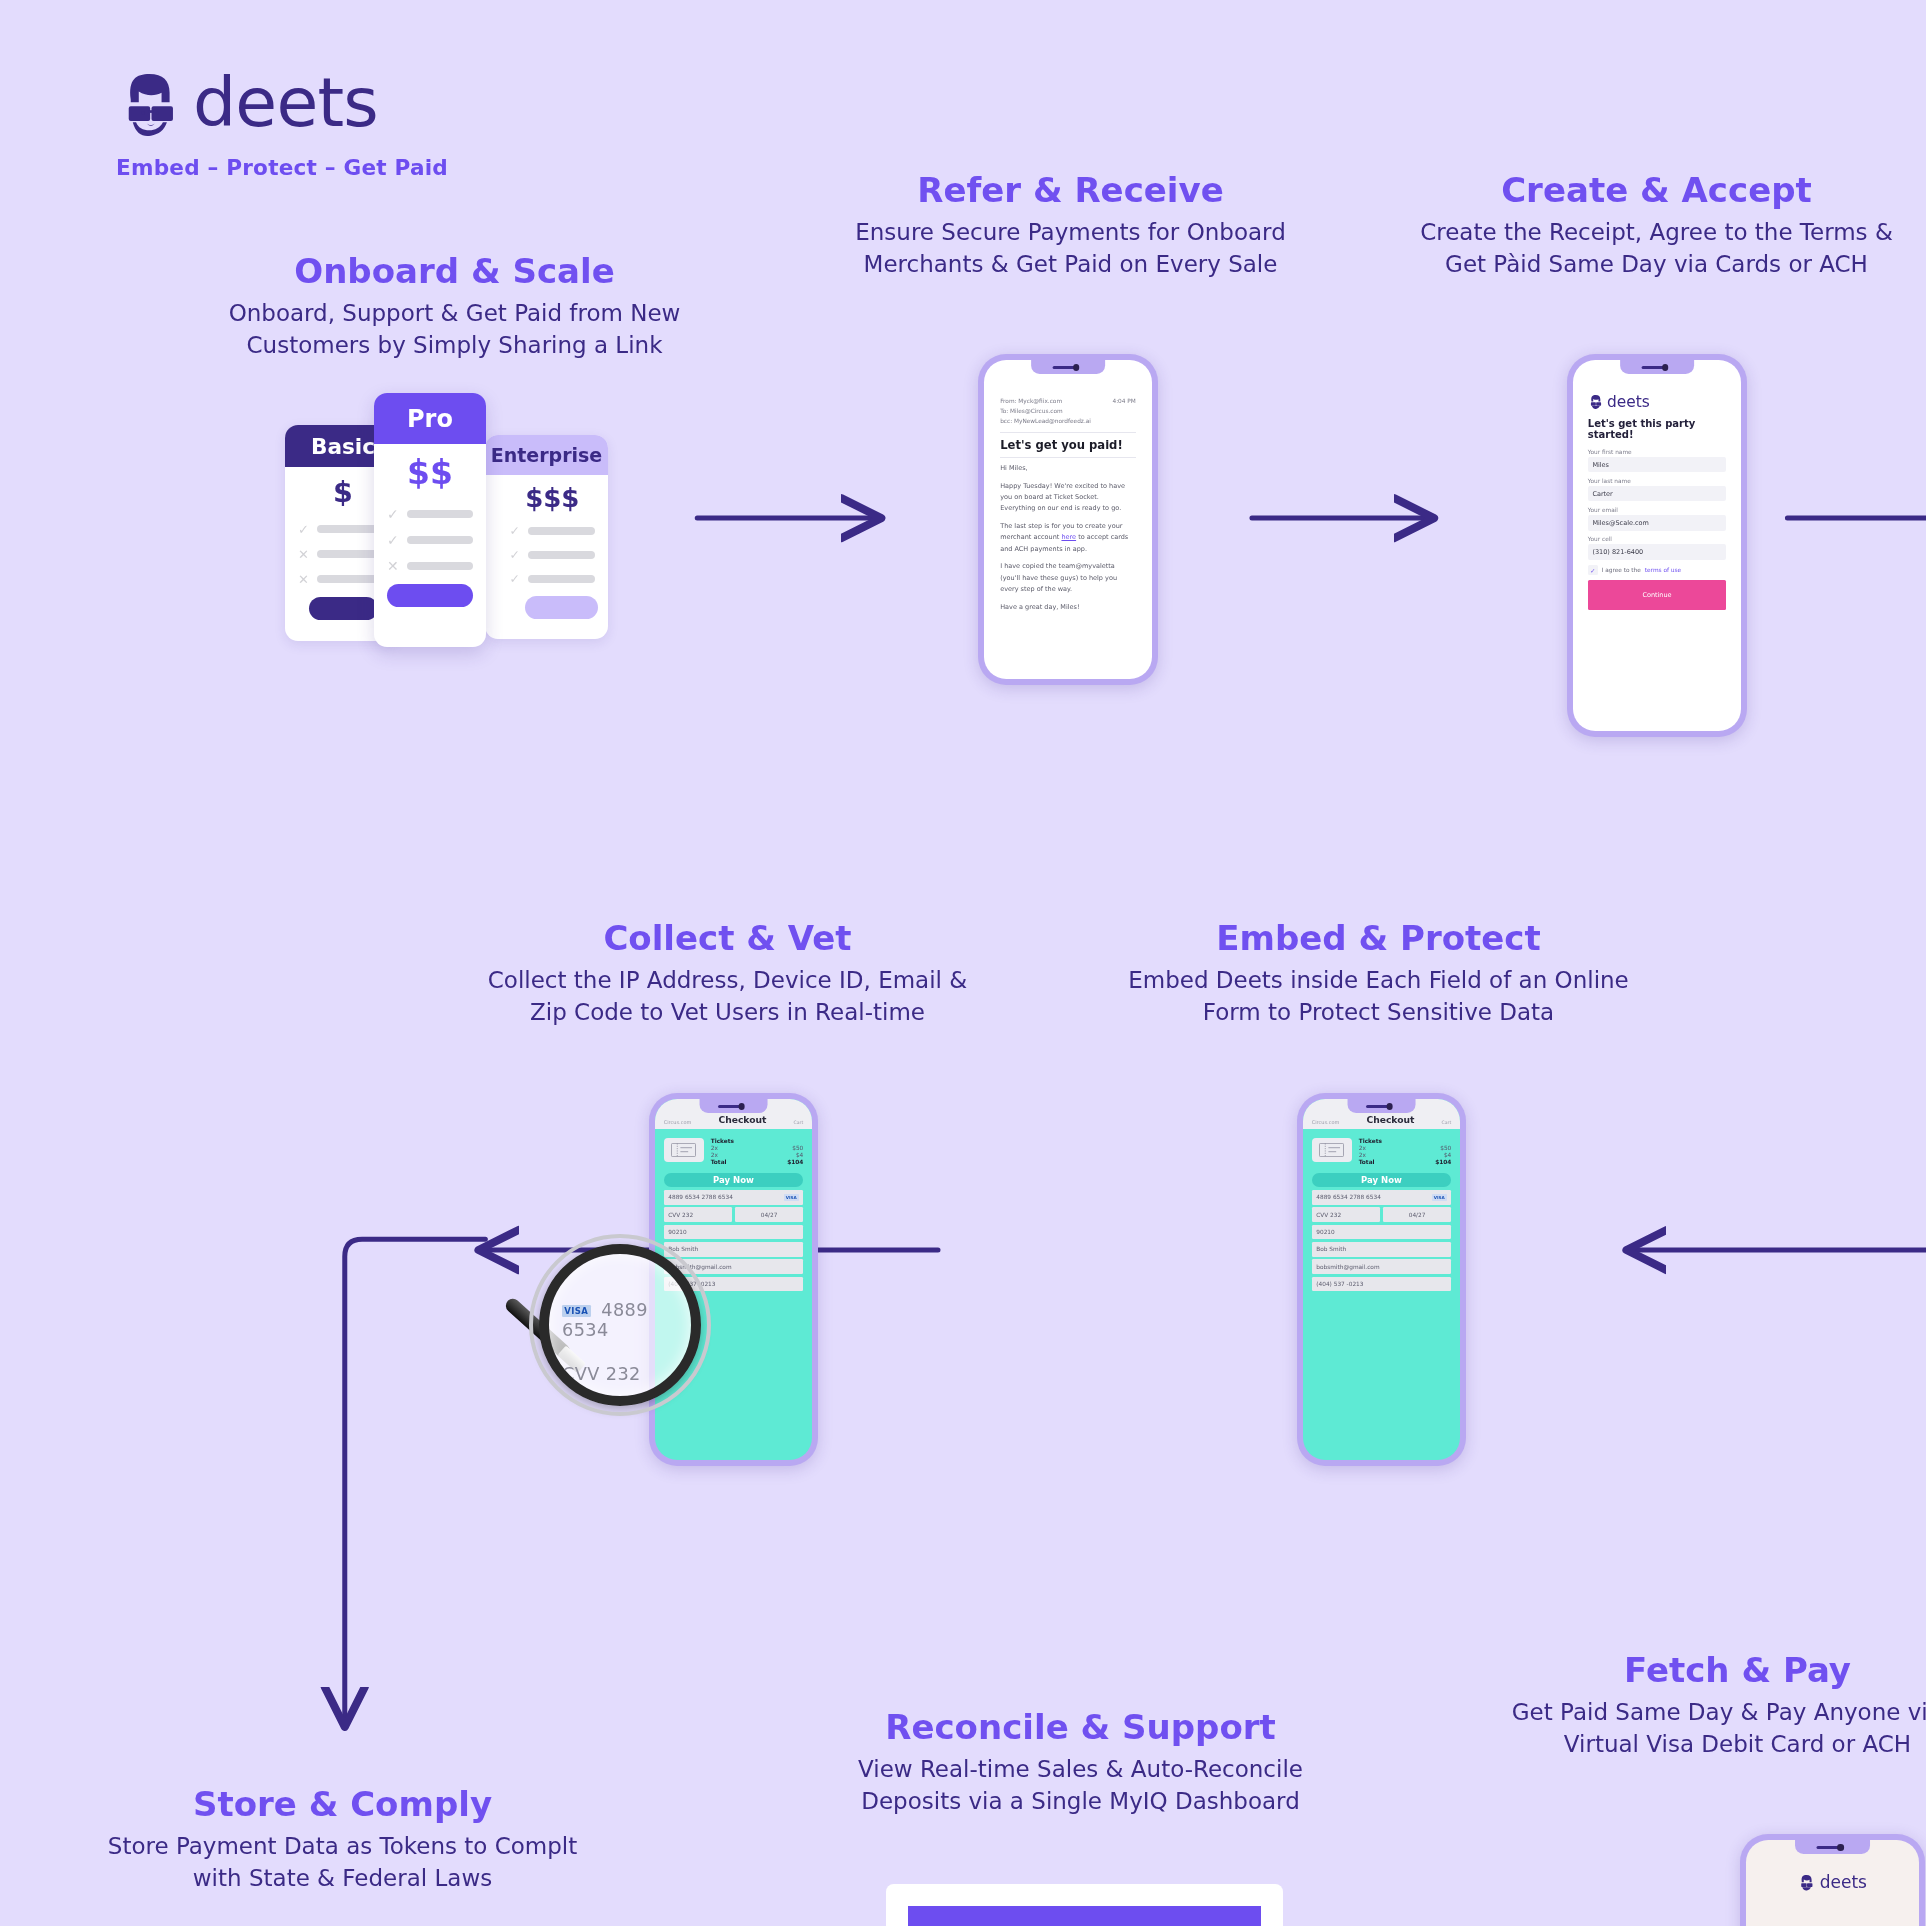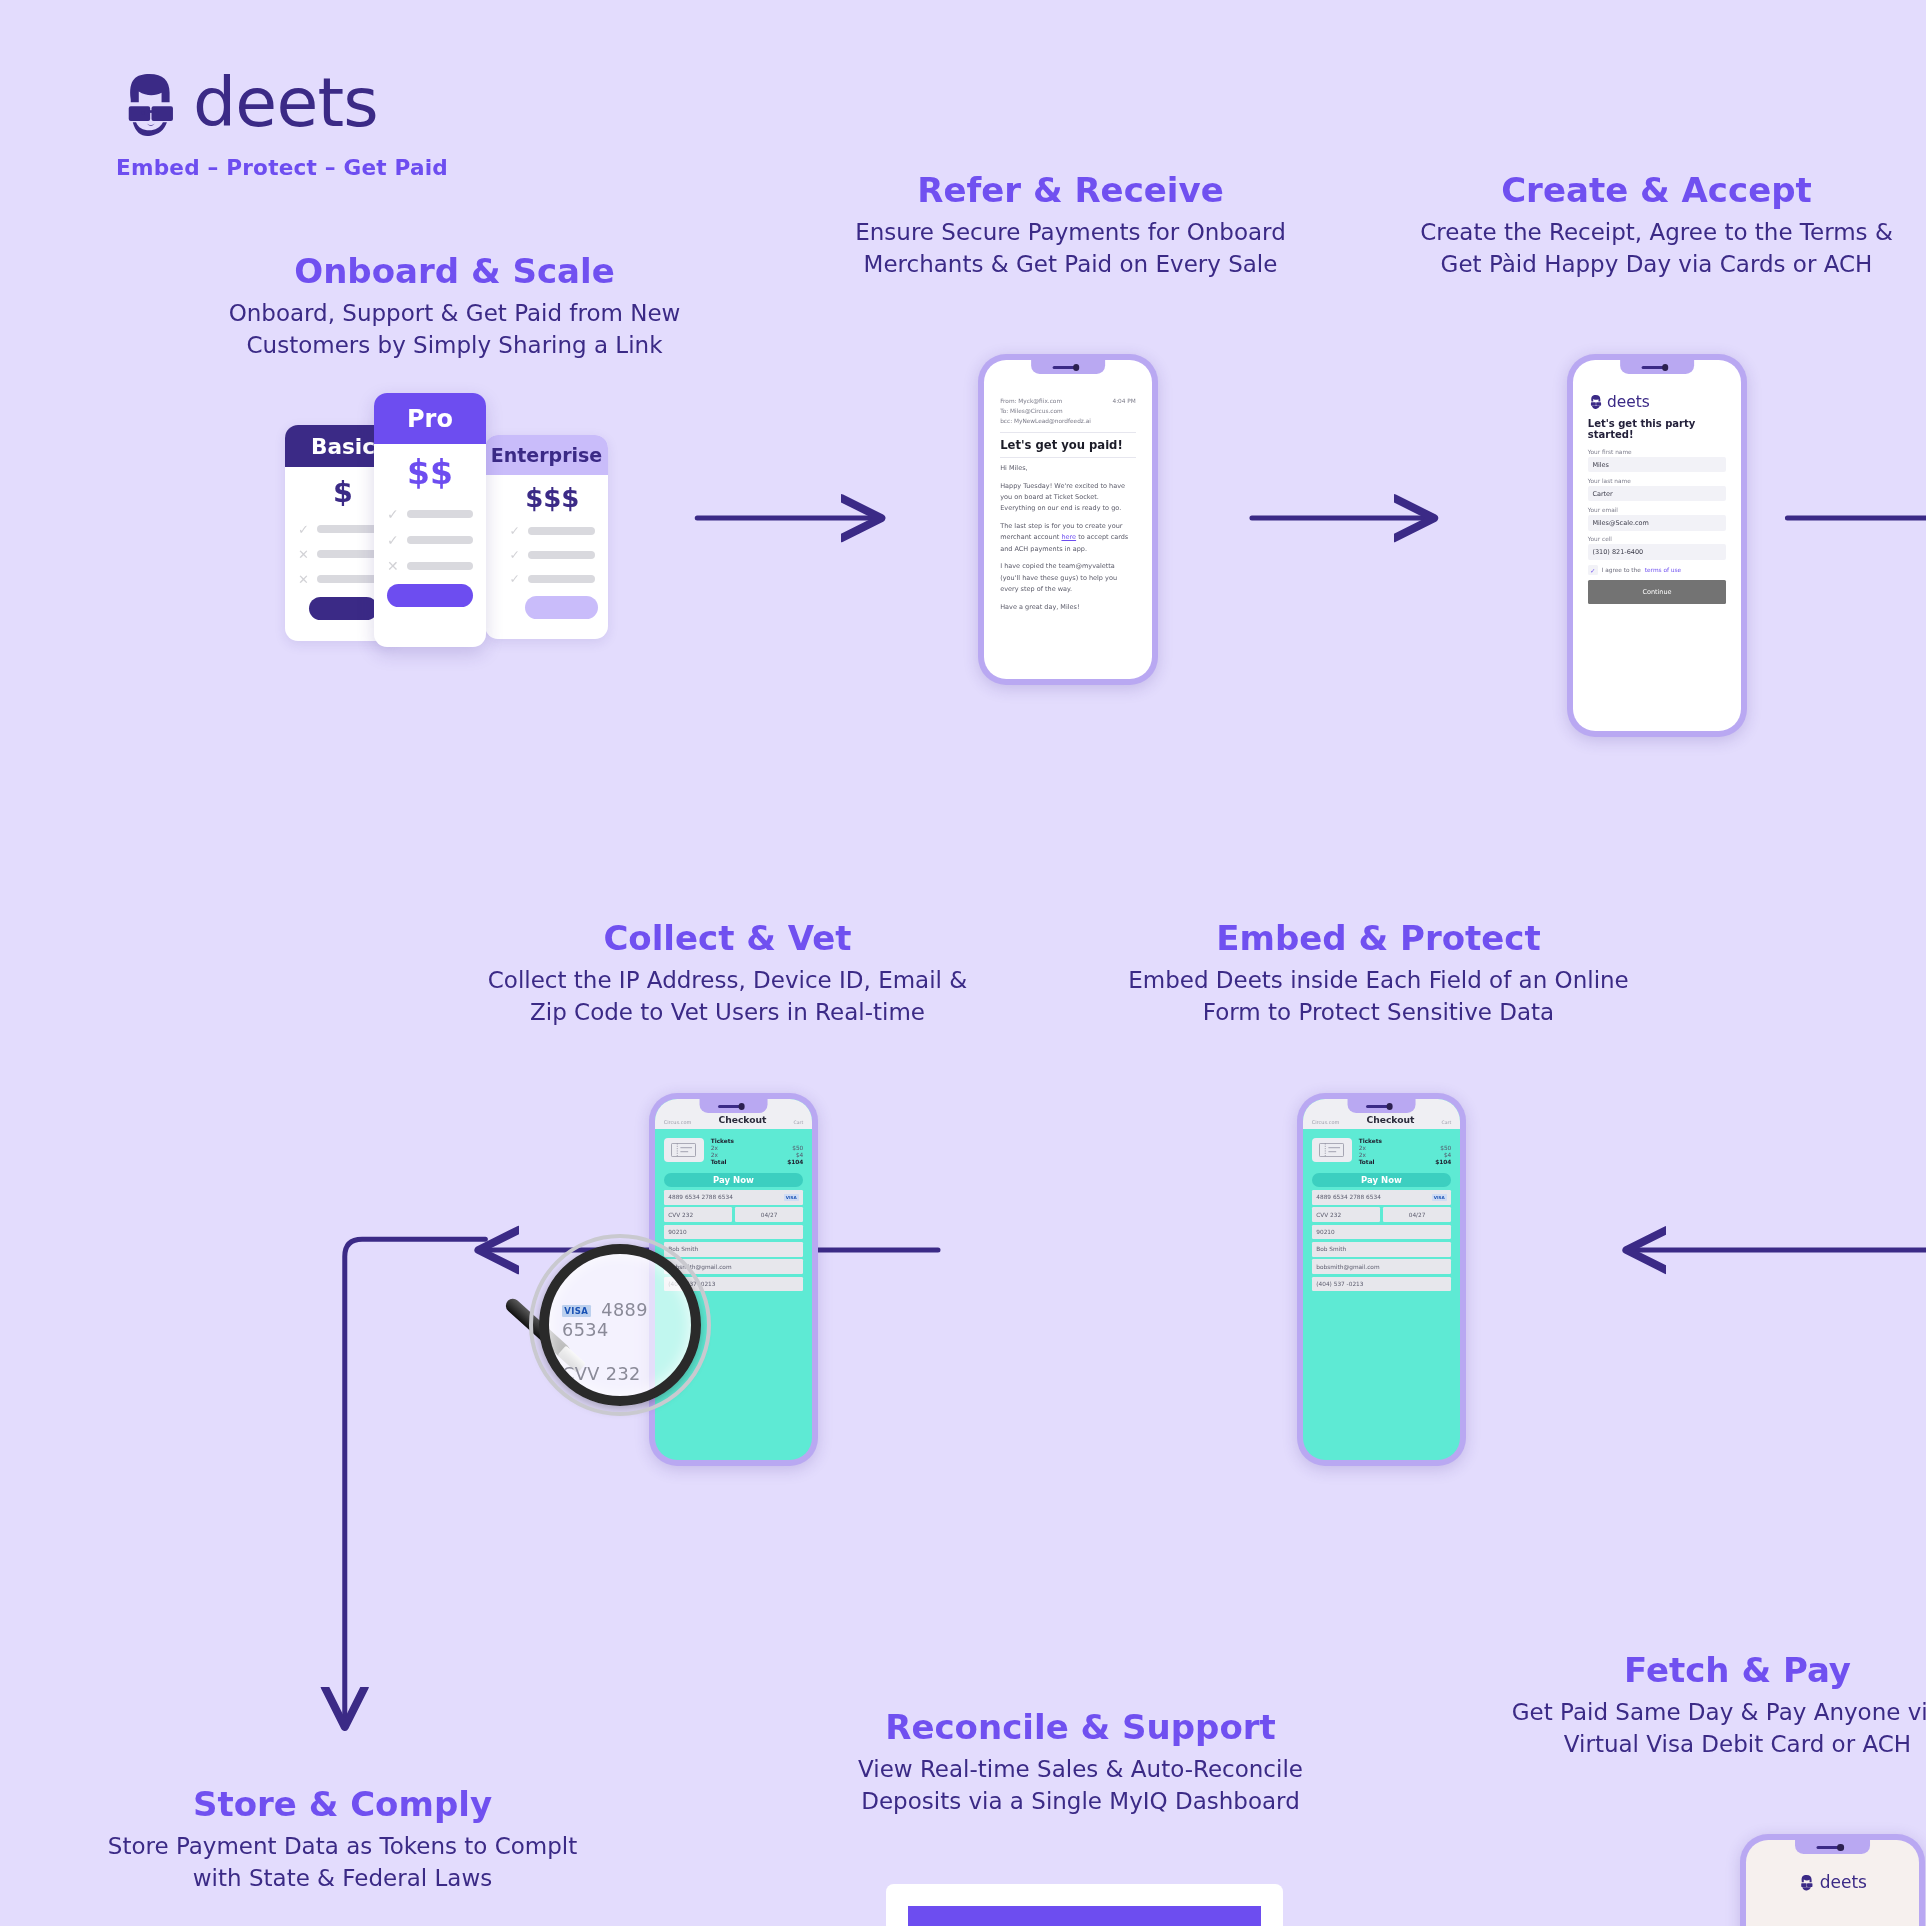--- a/index.html
+++ b/index.html
@@ -86,21 +86,21 @@
   .su-lab { font-size: 5.8px; color: #7d7d8c; margin-bottom: 2.3px; }
   .su-inp { height: 15.4px; background: #f2f2f7; border-radius: 1.9px;
             display: flex; align-items: center; padding: 0 4.6px;
             font-size: 6.5px; color: #3c3c4a; margin-bottom: 5.4px; }
   .su-terms { display: flex; align-items: center; gap: 3.9px;
               font-size: 5.8px; color: #6c6c7c; margin: 5.4px 0; }
   .su-chk { width: 10px; height: 10px; border-radius: 1.5px; background: #f2f2f7;
             color: #6d4df0; font-size: 6.2px; display:flex;
             align-items:center; justify-content:center; }
   .su-link { color: #6d4df0; }
-  .su-btn { height: 24px; border-radius: 1.5px; background: #737373;
+  .su-btn { height: 30px; border-radius: 1.5px; background: #ec4899;
             color: #fff; font-size: 6.5px;
             display: flex; align-items: center; justify-content: center; }
 
   
   .phone-checkout .screen { background: #5eead4; }
   #phone-embed { left: 1297px; top: 1093px; width: 169px; height: 373px; }
   #phone-vet   { left: 649px; top: 1093px; width: 169px; height: 373px; }
   .co-top { height: 30px; display: flex; align-items: flex-end;
             justify-content: space-between; padding: 0 8.5px 4.6px;
             background: #efeff3; }
@@ -324,21 +324,21 @@
           <p style="margin-top:6.2px;">Have a great day, Miles!</p>
         </div>
       </div>
     </div>
   </div>
 
   <div class="abs sec" style="left:1387px; top:173px;">
     <div class="sec-title">Create &amp; Accept</div>
     <div class="sec-desc">
       <div>Create the Receipt, Agree to the Terms &amp;</div>
-      <div>Get Pàid Happy Day via Cards or ACH</div>
+      <div>Get Pàid Same Day via Cards or ACH</div>
     </div>
   </div>
 
   <div class="phone" id="phone-signup">
     <div class="screen">
       <div class="notch">
         <div class="spk"></div>
         <div class="cam"></div>
       </div>
       <div style="padding:33px 14.6px 0;">

